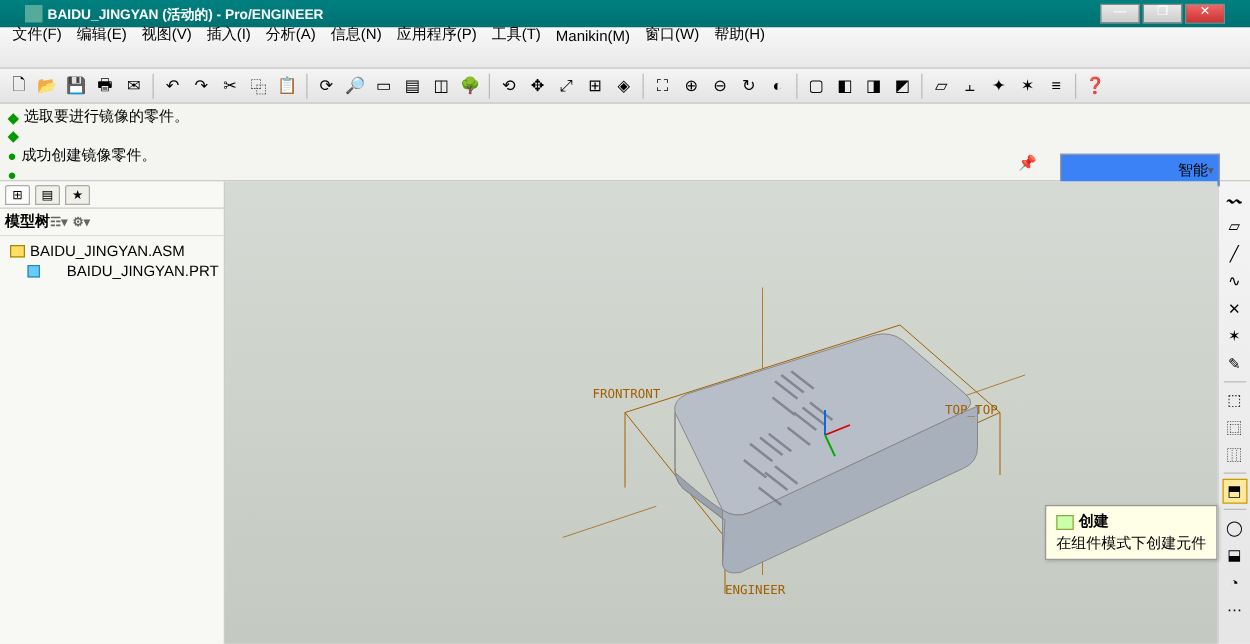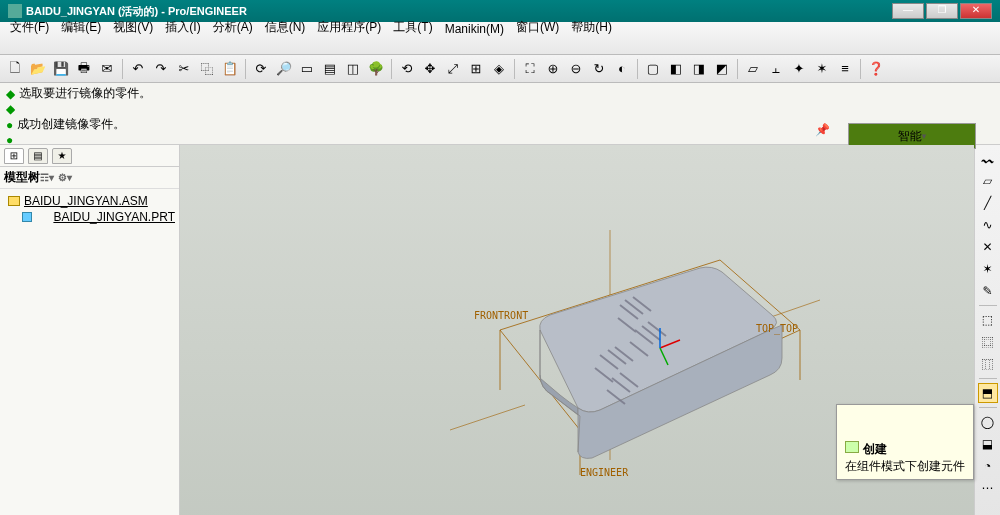--- a/index.html
+++ b/index.html
@@ -1,52 +1,52 @@
 <!DOCTYPE html>
 <html><head>
 <meta charset="utf-8">
 <style>
 * { margin:0; padding:0; box-sizing:border-box; font-family:"Microsoft YaHei",SimSun,Arial,sans-serif; font-size:12px; }
 body { width:1000px; height:515px; background:#f0f0f0; overflow:hidden; position:relative; }
 
 
-.titlebar { height:22px; background:linear-gradient(#008080,#007070); color:#fff; display:flex; align-items:center; padding:0 8px; }
+.titlebar { height:22px; background:linear-gradient(#008080,#007070); color:#fff; display:flex; align-items:center; padding:0 20px; }
 .titlebar .icon { width:14px; height:14px; background:#5a9; margin-right:4px; display:inline-block; }
 .titlebar .title { flex:1; font-weight:bold; font-size:11px; }
 .winbtn { display:flex; gap:2px; }
 .winbtn div { width:32px; height:16px; background:linear-gradient(#e8e8e8,#ccc); border:1px solid #888; text-align:center; line-height:12px; font-size:10px; cursor:pointer; }
 .winbtn .close { background:linear-gradient(#e66,#c33); color:#fff; }
 
 
 .menubar { height:20px; background:linear-gradient(#f8f8f8,#e8e8e8); border-bottom:1px solid #bbb; display:flex; align-items:flex-end; padding:16px 4px; }
 .menubar span { padding:2px 6px; cursor:pointer; }
 
 
 .toolbar { height:28px; background:linear-gradient(#f4f4f4,#e4e4e4); border-bottom:1px solid #bbb; display:flex; align-items:center; padding:0 4px; gap:1px; }
 .tbtn { width:22px; height:22px; border:1px solid transparent; display:flex; align-items:center; justify-content:center; cursor:pointer; font-size:13px; }
 .tsep { width:1px; height:20px; background:#bbb; margin:0 3px; }
 
 
 .msgarea { height:62px; background:#f4f4f0; border-bottom:1px solid #ccc; padding:2px 6px; position:relative; font-size:11px; }
 .msgarea .line { display:flex; align-items:center; gap:4px; }
 .bullet { color:#090; }
-.smart-box { position:absolute; right:24px; top:40px; width:128px; height:18px; border:1px solid #999; background:#4d7c0f; padding:12px 4px; display:flex; align-items:center; justify-content:center; }
+.smart-box { position:absolute; right:24px; top:40px; width:128px; height:18px; border:1px solid #999; background:#3b82f6; padding:12px 4px; display:flex; align-items:center; justify-content:flex-end; }
 .smart-box:after{content:"▾";color:#555;font-size:9px;}
 .pin-icon { position:absolute; right:170px; top:40px; color:#c80; }
 
 
 .main { display:flex; height:403px; }
 .sidebar { width:180px; background:#f8f8f4; border-right:1px solid #ccc; display:flex; flex-direction:column; }
 .side-tabs { height:22px; display:flex; align-items:center; padding:2px 4px; border-bottom:1px solid #ccc; gap:4px; }
 .side-tabs .tab { width:20px; height:16px; border:1px solid #aaa; background:#f0f0e8; border-radius:2px 2px 0 0; cursor:pointer; display:flex; align-items:center; justify-content:center; font-size:10px; }
 .side-tabs .tab.active { background:#fff; }
 .tree-header { display:flex; justify-content:flex-start; align-items:center; padding:2px 4px; font-weight:bold; border-bottom:1px solid #ddd; }
 .tree-header .opts { display:flex; gap:4px; }
 .tree-header .opts span { cursor:pointer; color:#666; font-size:10px; }
-.tree { padding:4px; font-size:11px; font-family:Consolas,monospace;text-decoration:underline; }
+.tree { padding:4px; font-size:11px; font-family:Consolas,monospace; }
 .tree-item { padding:1px 0 1px 4px; display:flex; align-items:center; gap:4px; }
 .tree-item.child { padding-left:18px;gap:21px; }
 .ticon { width:12px; height:10px; display:inline-block; }
 .ticon.asm { background:#fd6; border:1px solid #a80; }
 .ticon.prt { background:#6cf; border:1px solid #38a; }
 
 .viewport { flex:1; position:relative; background:linear-gradient(180deg,#d6dad4 0%,#c2c8c0 100%); overflow:hidden; }
 
 
 .model { position:absolute; left:270px; top:55px; width:390px; height:280px; }
@@ -55,21 +55,21 @@
 .datum { position:absolute; font-size:10px; color:#a06000; font-family:Consolas,monospace; }
 
 
 .rightbar { width:26px; background:linear-gradient(#f4f4f4,#e4e4e4); border-left:1px solid #ccc; display:flex; flex-direction:column; align-items:center; padding:4px 0; gap:2px; }
 .rbtn { width:20px; height:20px; display:flex; align-items:center; justify-content:center; cursor:pointer; border:1px solid transparent; font-size:12px; }
 .rsep { width:18px; height:1px; background:#bbb; margin:2px 0; }
 .rbtn.sel { background:#ffe8a0; border:1px solid #c90; }
 
 
 .tooltip { position:absolute; right:26px; top:404px; background:#ffffe8; border:1px solid #999; padding:4px 8px; font-size:11px; box-shadow:1px 1px 3px rgba(0,0,0,.2); }
-.tooltip .tt-title { font-weight:bold; display:flex; gap:4px;margin-top:32px; }
+.tooltip .tt-title { font-weight:bold; display:flex; align-items:center; gap:4px; }
 .tooltip .tt-icon { width:14px; height:12px; background:#cfa; border:1px solid #8a4; display:inline-block; }
 </style>
 </head>
 <body>
 
 <div class="titlebar">
   <span class="icon"></span>
   <span class="title">BAIDU_JINGYAN (活动的) - Pro/ENGINEER</span>
   <div class="winbtn">
     <div>—</div>

